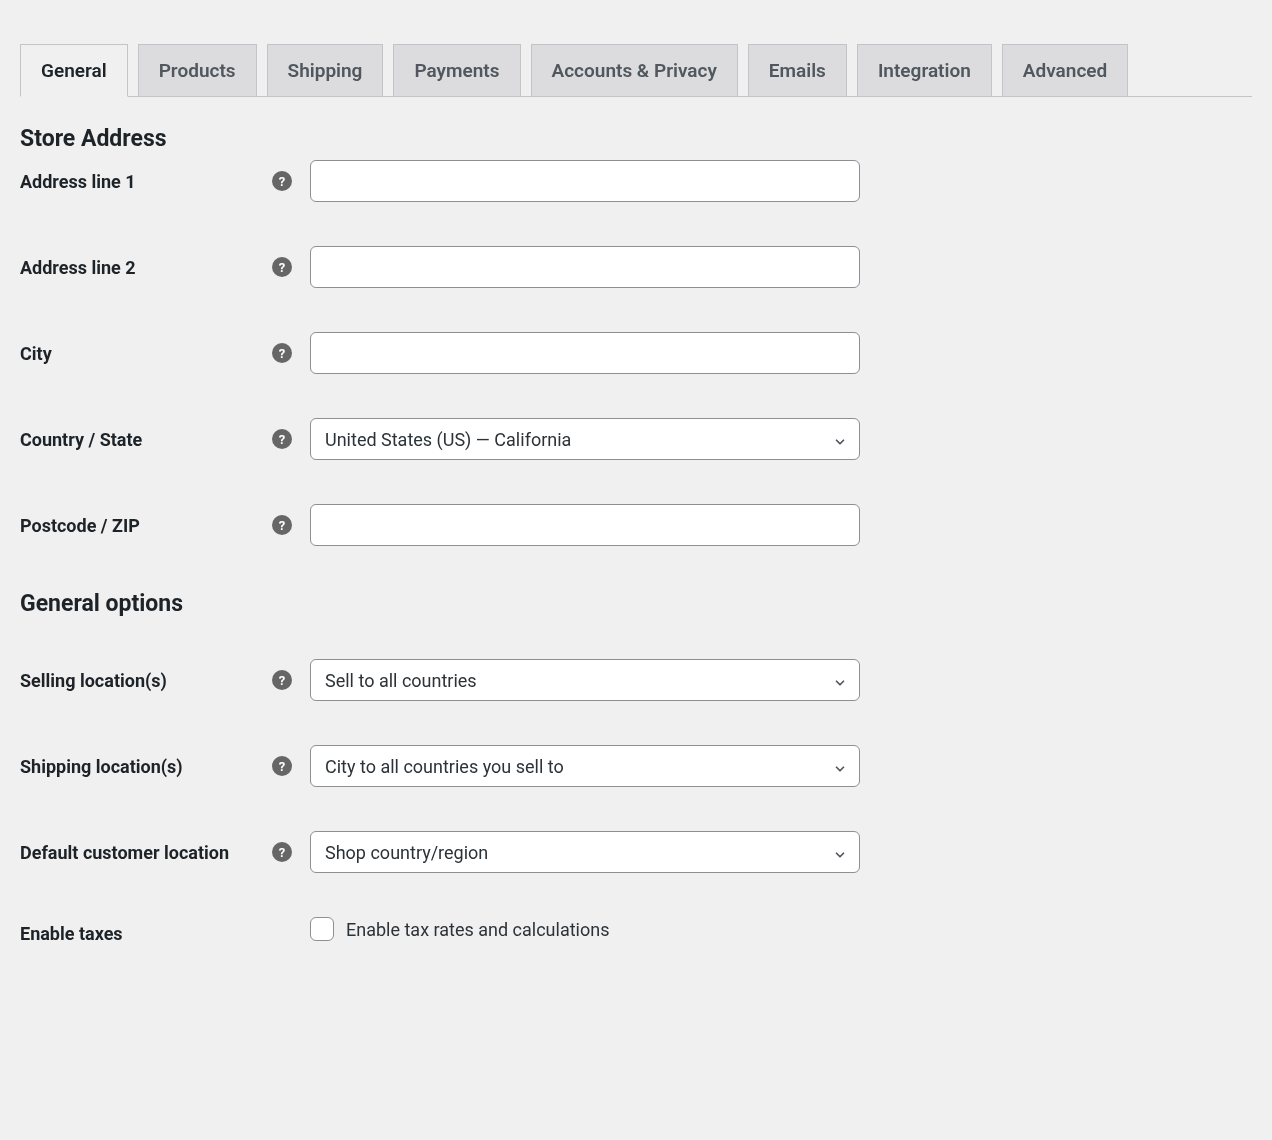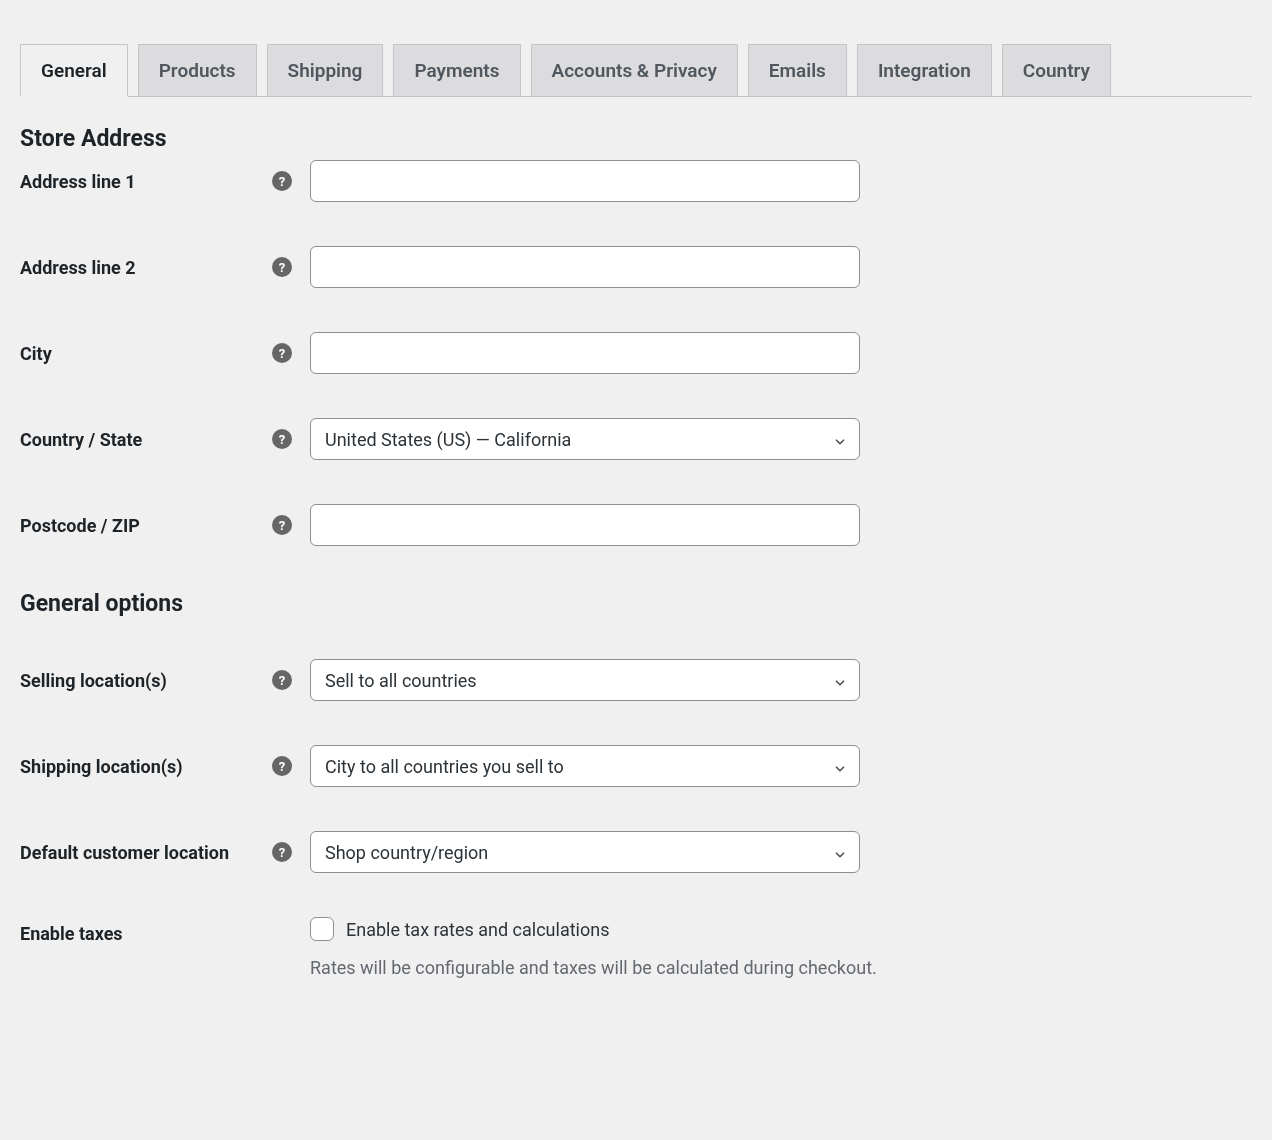--- a/index.html
+++ b/index.html
@@ -165,21 +165,21 @@
 
 <div class="page">
   <div class="tabs">
     <div class="tab active">General</div>
     <div class="tab">Products</div>
     <div class="tab">Shipping</div>
     <div class="tab">Payments</div>
     <div class="tab">Accounts &amp; Privacy</div>
     <div class="tab">Emails</div>
     <div class="tab">Integration</div>
-    <div class="tab">Country</div>
+    <div class="tab">Advanced</div>
   </div>
   <div class="tabline"></div>
 
   <h2 class="section-title">Store Address</h2>
 
   <div class="form-row">
     <div class="form-label">
       <span class="form-label-text">Address line 1</span>
       <span class="help-icon">?</span>
     </div>
@@ -289,17 +289,16 @@
     </div>
   </div>
 
   <div class="checkbox-row">
     <div class="checkbox-label-col">Enable taxes</div>
     <div class="checkbox-controls">
       <div class="checkbox-line">
         <div class="checkbox"></div>
         <span class="checkbox-text">Enable tax rates and calculations</span>
       </div>
-      <div class="checkbox-desc">Rates will be configurable and taxes will be calculated during checkout.</div>
     </div>
   </div>
 
 </div>
 
 </body></html>

